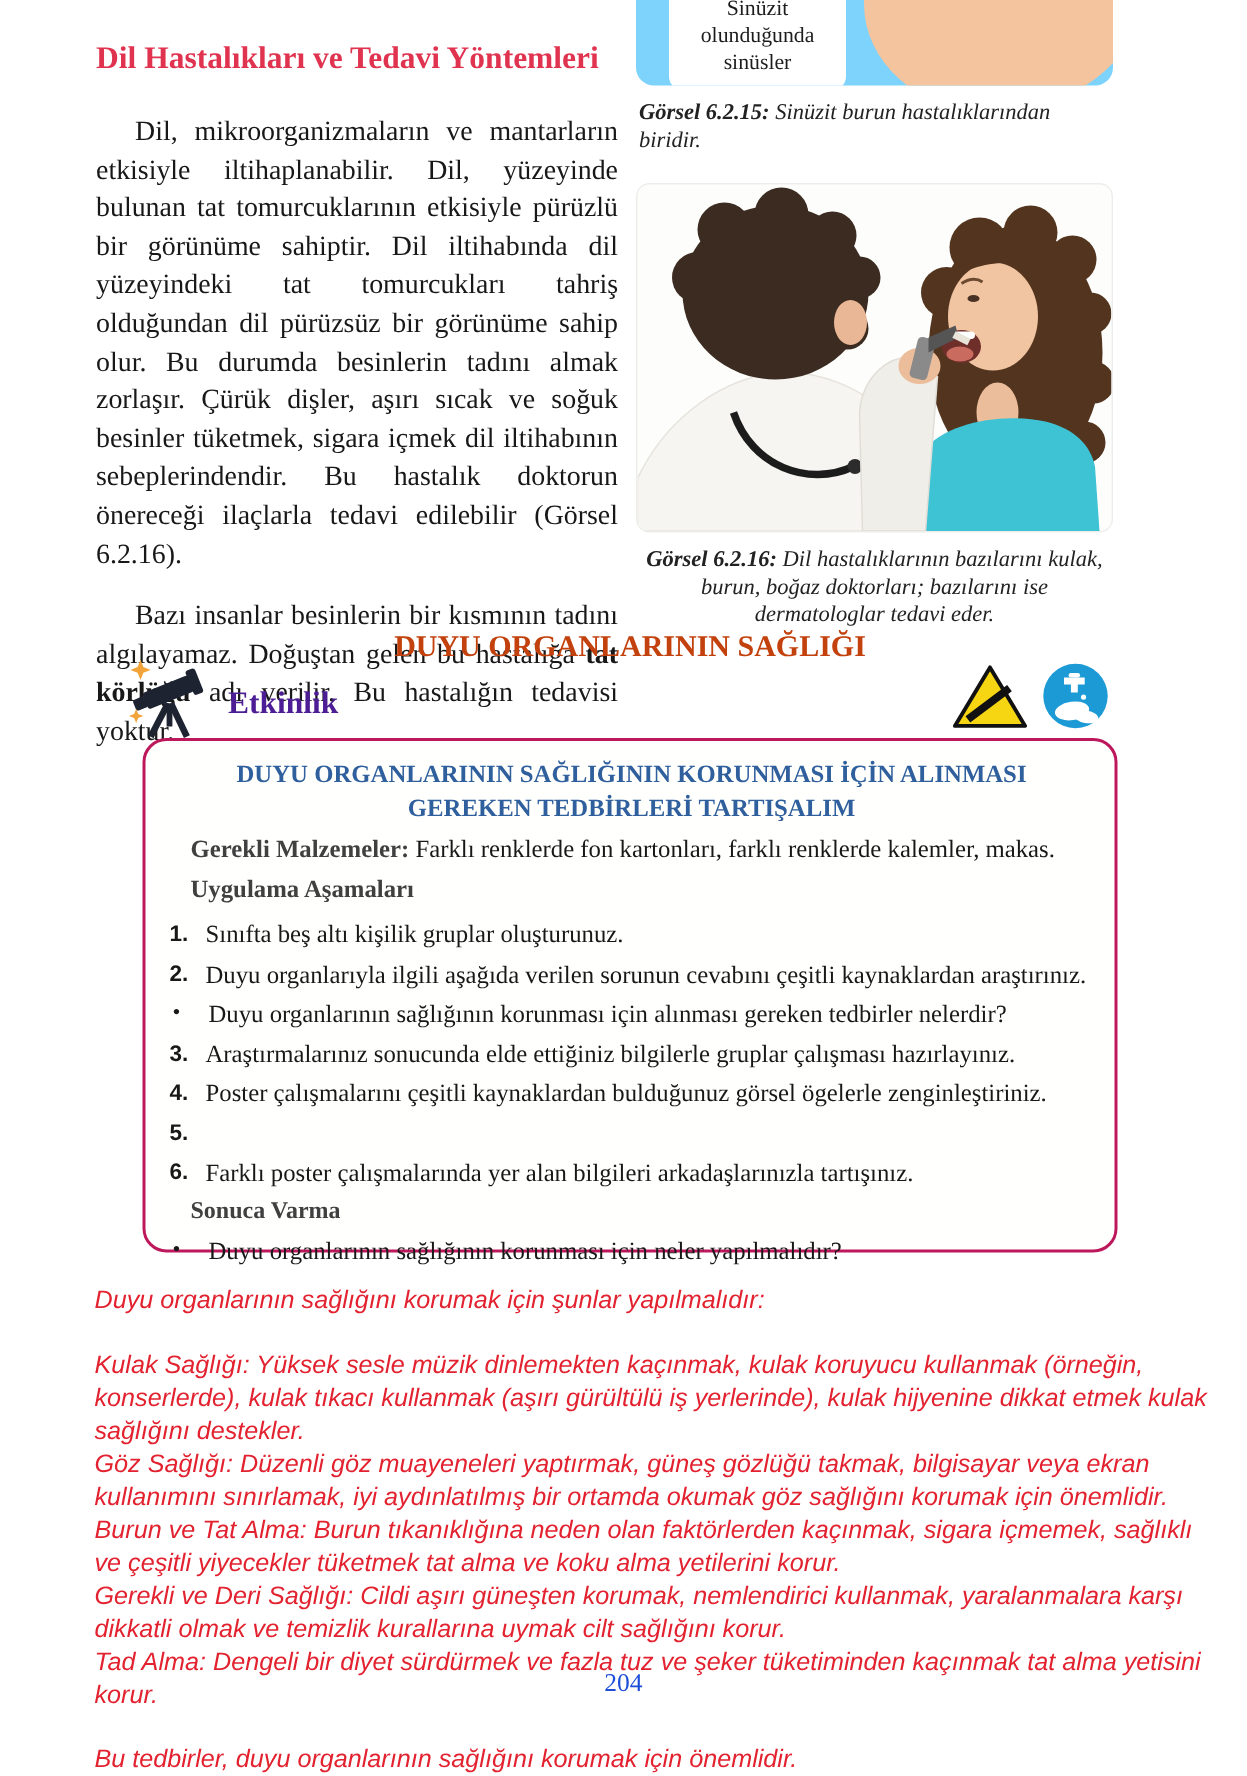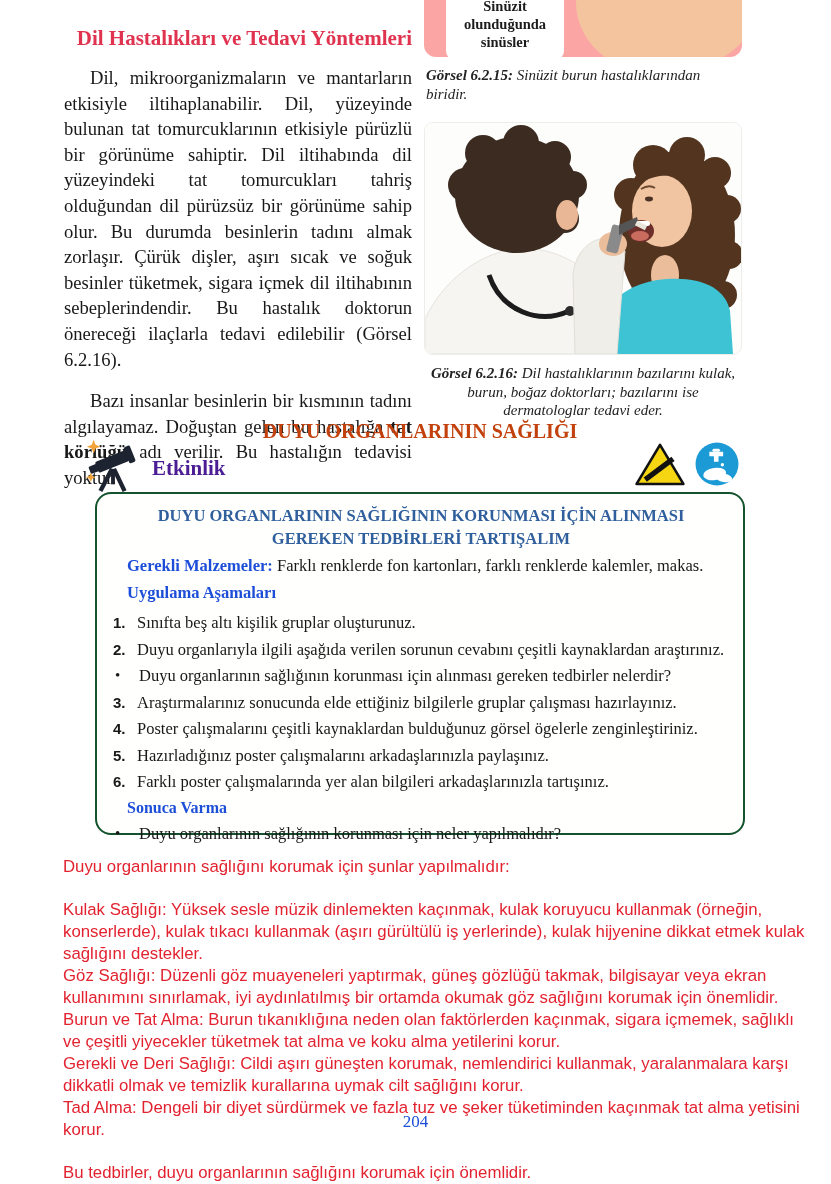--- a/index.html
+++ b/index.html
@@ -1,28 +1,28 @@
 <!DOCTYPE html>
 <html lang="tr"><head>
 <meta charset="utf-8">
 <style>
   html,body{margin:0;padding:0;background:#fff;}
   .page{position:relative;width:831px;height:1184px;background:#ffffff;overflow:hidden;
         font-family:"Liberation Serif",serif;color:#181818;}
 
   
   .col-left{position:absolute;left:64px;top:26px;width:348px;}
-  .red-heading{margin:0 0 14px 0;text-align:right;font-size:21px;font-weight:bold;color:#e0334f;}
+  .red-heading{margin:0 0 24px 0;text-align:left;font-size:21px;font-weight:bold;color:#e0334f;}
   .body-text{margin:0;font-size:18.6px;line-height:25.6px;text-align:justify;}
   .indent{text-indent:26px;font-family:Liberation Serif, serif;}
   .p2{margin-top:16px;}
 
   
   .col-right{position:absolute;left:424px;top:0;width:318px;}
-  .fig-sinus{position:relative;height:57px;background:#fca5a5;border-radius:0 0 12px 12px;overflow:hidden;font-weight:bold;}
+  .fig-sinus{position:relative;height:57px;background:#7dd3fc;border-radius:0 0 12px 12px;overflow:hidden;}
   .sinus-label{position:absolute;left:22px;top:-16px;width:118px;height:76px;background:#ffffff;
                border-radius:9px;display:flex;align-items:flex-end;justify-content:center;
                text-align:center;font-size:14.5px;line-height:18px;color:#1c1c1c;padding-bottom:9px;box-sizing:border-box;}
   .sinus-face{position:absolute;left:152px;top:-78px;width:185px;height:152px;background:#f3c49e;
               border-radius:48% 52% 55% 45%/50% 50% 52% 48%;}
 
   .caption{margin:9px 2px 0 2px;font-size:15px;line-height:18.5px;font-style:italic;color:#222;}
   .caption b{font-style:italic;}
   .caption.center{text-align:center;}
 
@@ -32,33 +32,33 @@
   
   .section-heading{position:absolute;top:420px;left:95px;width:650px;text-align:center;
                    font-size:20px;font-weight:bold;color:#c2410c;}
   .activity-row{position:absolute;top:436px;left:84px;width:662px;height:58px;}
   .telescope{position:absolute;left:0;top:0;}
   .activity-label{position:absolute;left:68px;top:20px;font-size:21px;font-weight:bold;color:#4c1d95;}
   .safety-icons{position:absolute;right:6px;top:4px;display:flex;gap:8px;align-items:center;}
 
   
   .activity-box{position:absolute;top:492px;left:95px;width:650px;height:343px;box-sizing:border-box;
-                border:2px solid #14532d;border-radius:16px;background:#fffffe;padding:10px 14px 8px 16px;}
+                border:2px solid #be185d;border-radius:16px;background:#fffffe;padding:10px 14px 8px 16px;}
   .box-title{text-align:center;font-size:16.5px;font-weight:bold;color:#2f5f9c;line-height:23px;}
   .box-row{margin-top:5px;padding-left:14px;font-size:16.5px;line-height:22px;}
-  .blue-bold{font-weight:bold;color:#1d4ed8;}
+  .blue-bold{font-weight:bold;color:#404040;}
   .steps{margin-top:8px;}
   .step{display:flex;margin-bottom:5.5px;font-size:16.5px;line-height:21px;}
   .step-num{flex:0 0 24px;font-family:"Liberation Sans",sans-serif;font-weight:bold;font-size:15px;}
   .step-bullet .step-num{font-family:"Liberation Serif",serif;font-weight:normal;padding-left:2px;}
   .sonuca{margin:7px 0 6px 14px;}
 
   
   .summary{position:absolute;top:856px;left:63px;width:742px;color:#e32230;
-           font-family:"Liberation Sans",sans-serif;font-size:16.8px;line-height:22px;}
+           font-family:"Liberation Sans",sans-serif;font-size:16.8px;line-height:22px;font-style:italic;}
   .summary p{margin:0;}
   .gap{height:21px;}
 
   .page-num{position:absolute;top:1112px;left:0;width:100%;text-align:center;font-size:17px;color:#1d4ed8;}
 </style>
 </head>
 <body>
 
 <div class="page">
 
@@ -189,21 +189,20 @@
       <div class="step">
         <span class="step-num">3.</span>
         <span class="step-text">Araştırmalarınız sonucunda elde ettiğiniz bilgilerle gruplar çalışması hazırlayınız.</span>
         </div>
       <div class="step">
         <span class="step-num">4.</span>
         <span class="step-text">Poster çalışmalarını çeşitli kaynaklardan bulduğunuz görsel ögelerle zenginleştiriniz.</span>
         </div>
       <div class="step">
         <span class="step-num">5.</span>
-        <span class="step-text">Hazırladığınız poster çalışmalarını arkadaşlarınızla paylaşınız.</span>
         </div>
       <div class="step">
         <span class="step-num">6.</span>
         <span class="step-text">Farklı poster çalışmalarında yer alan bilgileri arkadaşlarınızla tartışınız.</span>
         </div>
     </div>
 
     <div class="sonuca blue-bold">Sonuca Varma</div>
     <div class="step step-bullet">
       <span class="step-num">•</span>

